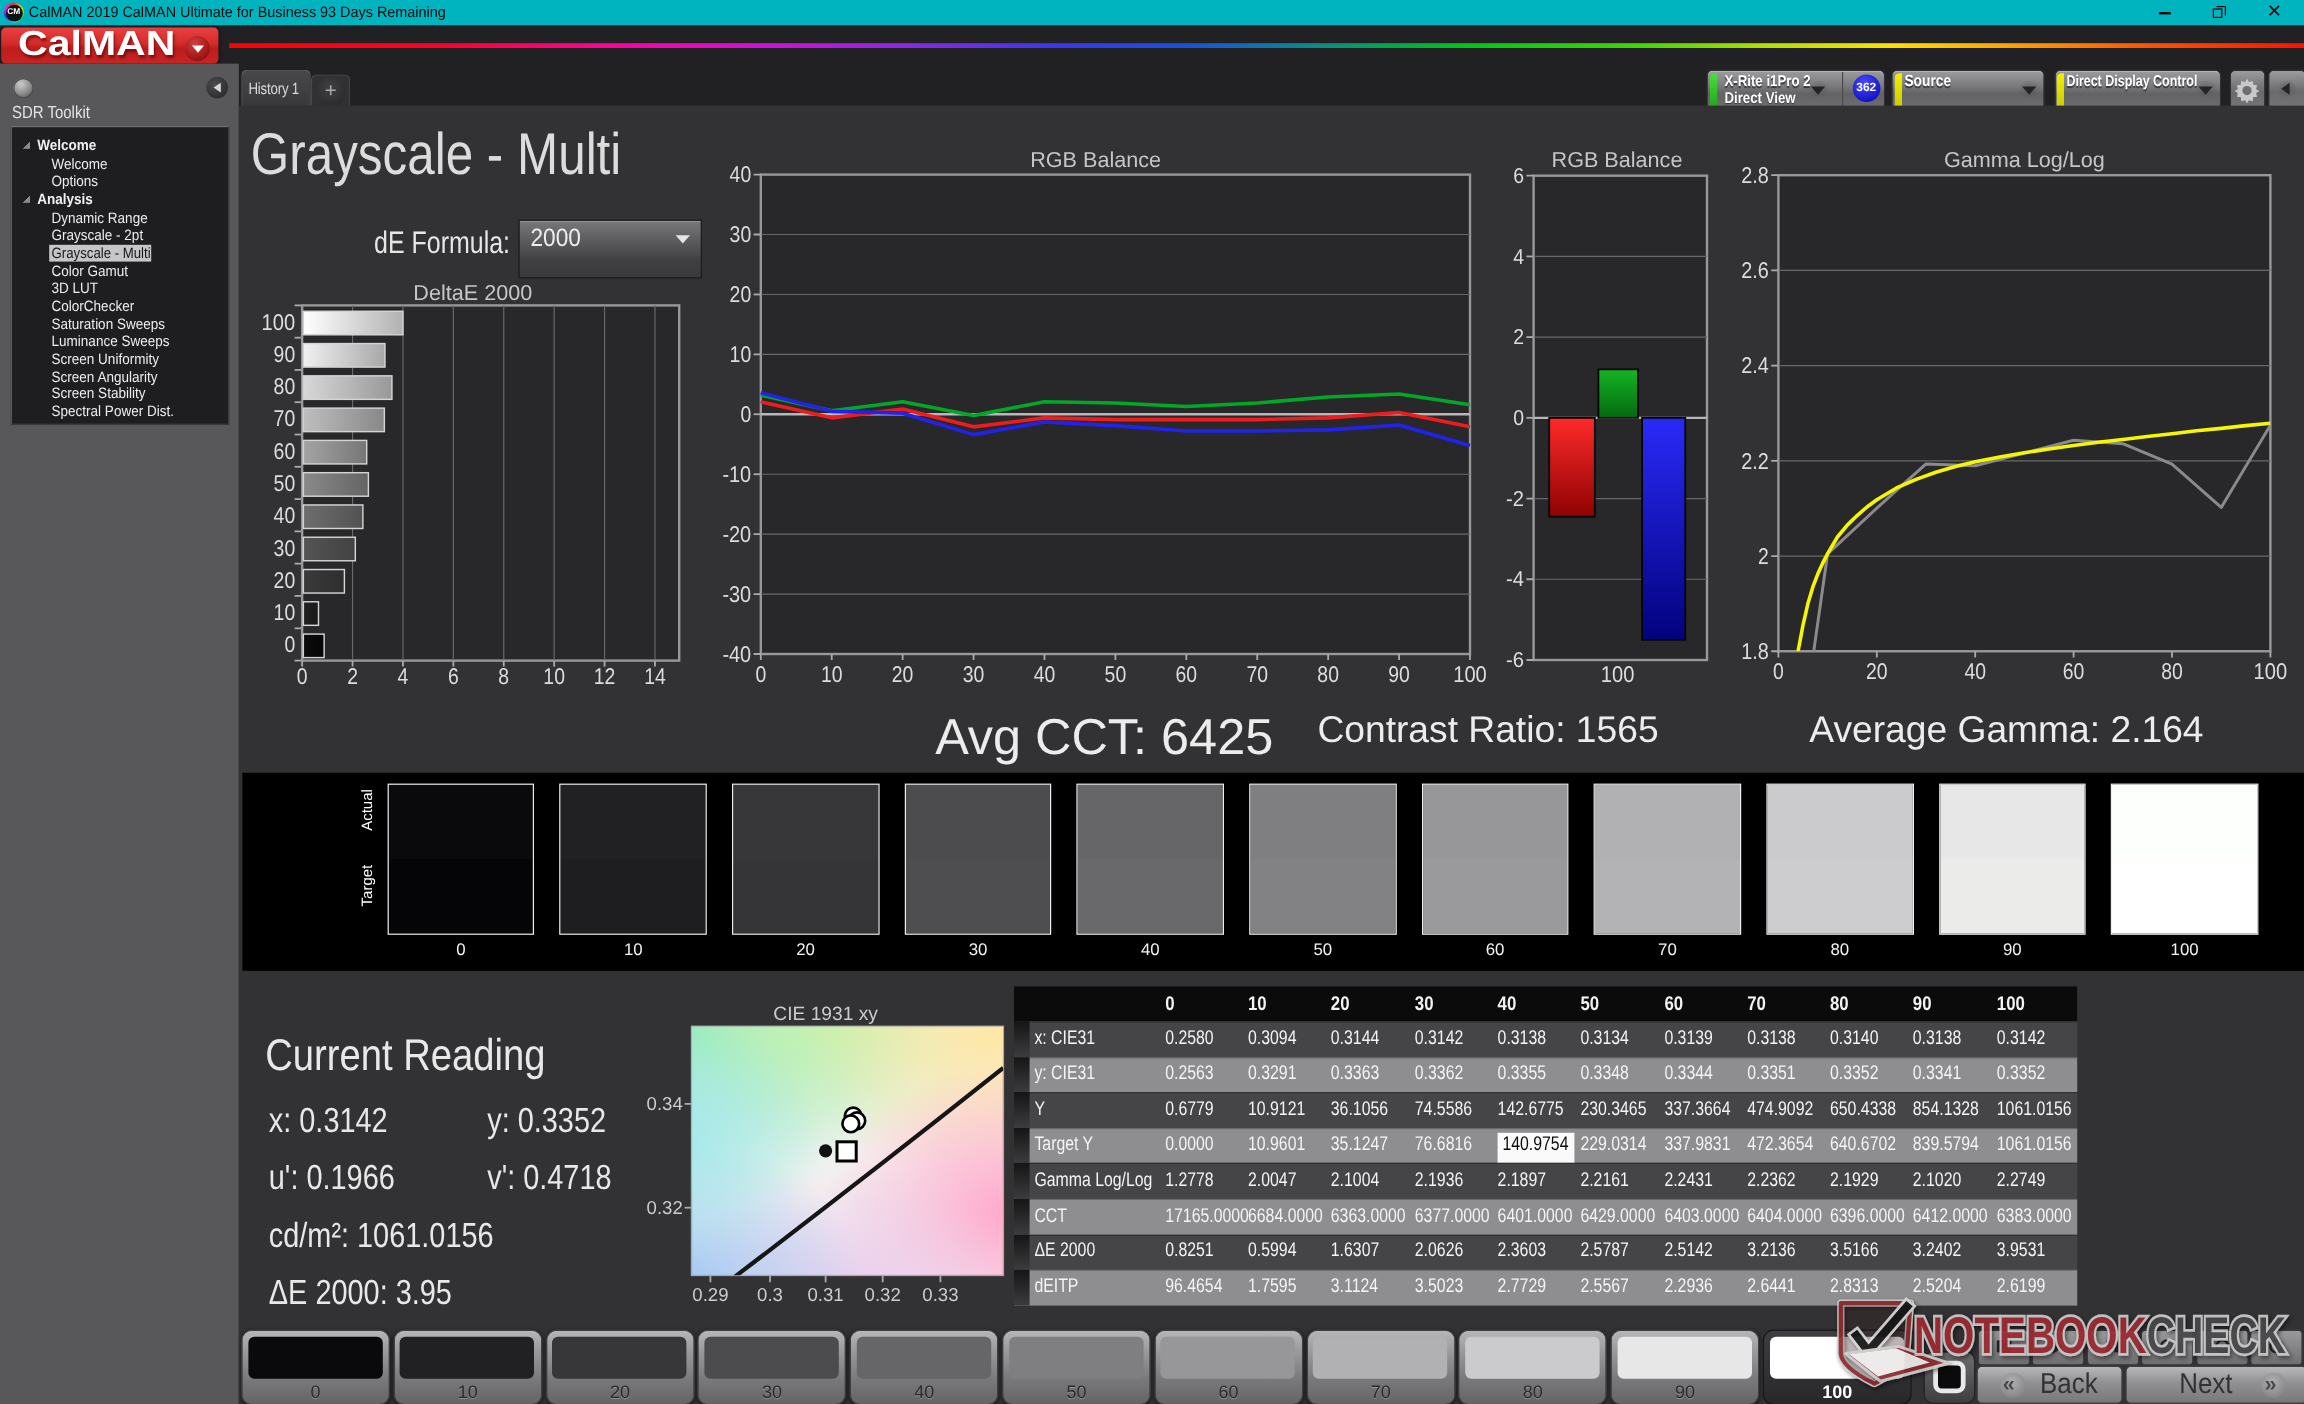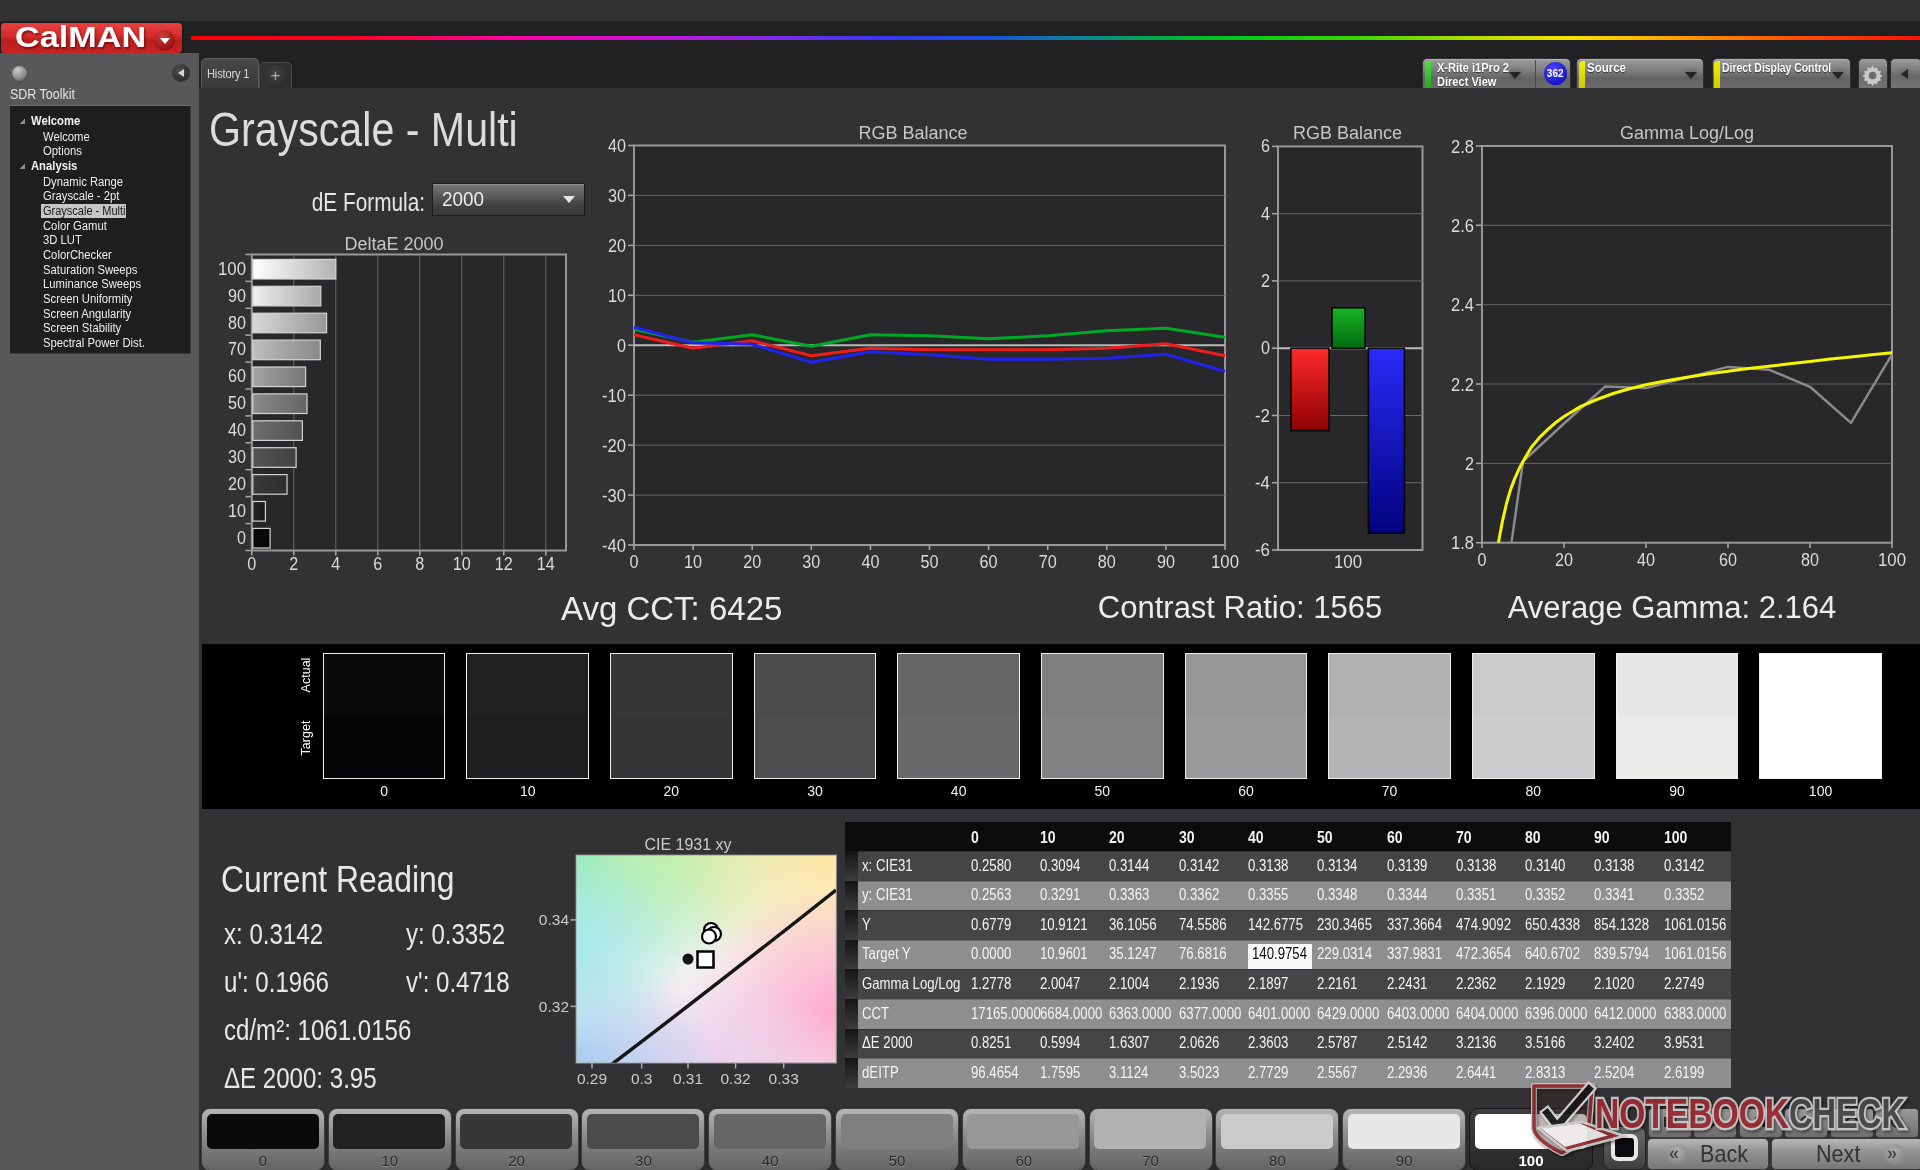--- a/index.html
+++ b/index.html
@@ -1,19 +1,28 @@
 <!DOCTYPE html>
 <html><head><meta charset="utf-8"><style>
 *{margin:0;padding:0;box-sizing:border-box;font-family:"Liberation Sans",sans-serif;}
 html,body{background:#000;}
 #root{position:relative;width:1920px;height:1170px;overflow:hidden;background:#323234;}
 .abs{position:absolute;}
 </style></head><body>
 <div id="root">
 <div class="abs" style="left:0;top:21px;width:1920px;height:67px;background:#212123"></div>
+<div class="abs" style="left:0;top:0;width:1920px;height:21px;background:#00b4bf">
+<div class="abs" style="left:3px;top:2px;width:17px;height:17px;border-radius:50%;background:conic-gradient(#e33,#dd0,#3d3,#3dd,#33d,#d3d,#e33);"></div>
+<div class="abs" style="left:4.5px;top:3.5px;width:14px;height:14px;border-radius:50%;background:#111;color:#fff;font-size:7px;font-weight:bold;text-align:center;line-height:14px;">CM</div>
+<div class="abs" style="left:24px;top:3px;font-size:12.5px;color:#0a0a0a;transform:scaleX(0.96);transform-origin:left;">CalMAN 2019 CalMAN Ultimate for Business 93 Days Remaining</div>
+<div class="abs" style="left:1799px;top:10px;width:10px;height:2px;background:#0a0a0a;"></div>
+<div class="abs" style="left:1844px;top:7px;width:8px;height:8px;border:1.5px solid #0a0a0a;background:transparent;"></div>
+<div class="abs" style="left:1847px;top:5px;width:8px;height:8px;border:1.5px solid #0a0a0a;border-left:none;border-bottom:none;"></div>
+<div class="abs" style="left:1889px;top:4px;width:11px;height:11px;font-size:15px;color:#0a0a0a;line-height:11px;">✕</div>
+</div>
 <div class="abs" style="left:1px;top:22.5px;width:181px;height:30px;border-radius:4px;background:linear-gradient(180deg,#e84040 0%,#d52a2a 45%,#bd1d1d 58%,#c92424 100%);box-shadow:0 1px 3px rgba(0,0,0,.5);">
 <div class="abs" style="left:14px;top:-2px;font-size:29px;font-weight:bold;color:#fff;text-shadow:1px 2px 2px rgba(80,0,0,.6);letter-spacing:0px;transform:scaleX(1.18);transform-origin:left;">CalMAN</div>
 <div class="abs" style="left:153px;top:7.5px;width:21px;height:21px;border-radius:50%;background:radial-gradient(circle at 40% 30%,#d04040,#9c1212 70%);"></div>
 <div class="abs" style="left:158.5px;top:15.5px;width:0;height:0;border-left:5px solid transparent;border-right:5px solid transparent;border-top:6px solid #fff;"></div>
 </div>
 <div class="abs" style="left:191px;top:35.5px;width:1729px;height:4.5px;background:linear-gradient(90deg,#ff0000 0%,#ff0028 10%,#ff00a8 19%,#d010d8 26%,#8828e8 33%,#3838f0 40%,#1850e0 46%,#0c8890 52%,#00aa48 56%,#00c818 60%,#40d800 68%,#b0e000 74%,#ffe000 80%,#ffa000 86%,#ff5800 92%,#ff1000 100%);"></div>
 <div class="abs" style="left:0;top:53px;width:199px;height:1117px;background:#58585a;padding-left:12px;">
 <div class="abs" style="left:11px;top:12px;width:17px;height:17px;border-radius:50%;background:radial-gradient(circle at 38% 30%,#cccccc,#8e8e8e 50%,#585858 85%,#6a6a6a);box-shadow:inset 0 0 0 1px #4a4a4a;"></div>
 <div class="abs" style="left:172px;top:11px;width:18px;height:18px;border-radius:50%;background:radial-gradient(circle at 40% 35%,#4c4c4e,#2d2d2f 75%);"></div>
 <div class="abs" style="left:177.5px;top:16px;width:0;height:0;border-top:4px solid transparent;border-bottom:4px solid transparent;border-right:6px solid #d8d8d8;"></div>
@@ -69,21 +78,21 @@
 <svg class="abs" style="left:1861px;top:64px;" width="23" height="23" viewBox="0 0 24 24">
       <path fill="#c8c8ca" d="M12 1.5l1.6 3 3.4-.9.4 3.4 3.4.4-.9 3.4 3 1.6-3 1.6.9 3.4-3.4.4-.4 3.4-3.4-.9-1.6 3-1.6-3-3.4.9-.4-3.4-3.4-.4.9-3.4-3-1.6 3-1.6-.9-3.4 3.4-.4.4-3.4 3.4.9z"></path>
       <circle cx="12" cy="12" r="4" fill="#6e6e70"></circle>
     </svg>
 <div class="abs" style="left:1890.1px;top:58px;width:32px;height:34px;border-radius:5px;background:linear-gradient(180deg,#9c9c9e,#6a6a6c 55%,#76767a);border:1px solid #2e2e30;"></div>
 <div class="abs" style="left:1898px;top:67px;width:16px;height:16px;border-radius:50%;background:radial-gradient(circle at 50% 40%,rgba(0,0,0,0.15),rgba(0,0,0,0) 70%);"></div>
 <div class="abs" style="left:1901px;top:69px;width:0;height:0;border-top:5.5px solid transparent;border-bottom:5.5px solid transparent;border-right:7px solid #242426;"></div>
 <div class="abs" style="left:199px;top:88px;width:1721px;height:1082px;background:#323234;"></div>
 <div class="abs" style="left:209px;top:101px;font-size:49px;color:#dcdcdc;transform:scaleX(0.84);transform-origin:left;white-space:nowrap;">Grayscale - Multi</div>
 <div class="abs" style="left:230px;top:186.5px;width:195px;text-align:right;font-size:26px;color:#e6e6e6;transform:scaleX(0.8);transform-origin:right;white-space:nowrap;">dE Formula:</div>
-<div class="abs" style="left:431.6px;top:183.4px;width:153px;height:33px;background:linear-gradient(180deg,#78787a 0%,#58585a 40%,#404042 70%,#3a3a3c 100%);border:1px solid #1c1c1e;box-shadow:inset 0 1px 0 rgba(255,255,255,.2);">
+<div class="abs" style="left:431.6px;top:183.4px;width:153px;height:49px;background:linear-gradient(180deg,#78787a 0%,#58585a 40%,#404042 70%,#3a3a3c 100%);border:1px solid #1c1c1e;box-shadow:inset 0 1px 0 rgba(255,255,255,.2);">
 <div class="abs" style="left:9px;top:3px;font-size:21px;color:#ececec;transform:scaleX(0.9);transform-origin:left;">2000</div>
 <div class="abs" style="right:9px;top:12px;width:0;height:0;border-left:6px solid transparent;border-right:6px solid transparent;border-top:7px solid #e6e6e6;"></div>
 </div>
 <svg class="abs" style="left:200px;top:230px;" width="420" height="350" viewBox="0 0 420 350">
       <defs>
         <linearGradient id="de100" x1="0" y1="0" x2="1" y2="0">
           <stop offset="0" stop-color="#ffffff"></stop>
           <stop offset="1" stop-color="#b2b2b2"></stop>
         </linearGradient>
         <linearGradient id="de90" x1="0" y1="0" x2="1" y2="0">
@@ -316,21 +325,21 @@
       <line x1="360.0" y1="424.7" x2="360.0" y2="430" stroke="#aaa" stroke-width="1.5"></line>
       <text x="360.0" y="448" font-size="19" fill="#dcdcde" text-anchor="middle" textLength="18" lengthAdjust="spacingAndGlyphs">80</text>
       <line x1="442.0" y1="424.7" x2="442.0" y2="430" stroke="#aaa" stroke-width="1.5"></line>
       <text x="442.0" y="448" font-size="19" fill="#dcdcde" text-anchor="middle" textLength="28" lengthAdjust="spacingAndGlyphs">100</text>
       <g clip-path="url(#gclip)">
         <polyline points="32.0,631.9 73.0,343.5 114.0,305.5 155.0,268.6 196.0,270.1 237.0,259.6 278.0,248.9 319.0,251.7 360.0,268.8 401.0,304.9 442.0,236.3" fill="none" stroke="#8a8a8c" stroke-width="2.5" stroke-linejoin="round"></polyline>
         <polyline points="48.4,424.7 52.5,402.9 56.6,385.0 60.7,371.1 64.8,360.4 68.9,351.3 73.0,343.4 81.2,329.5 89.4,319.6 97.6,311.6 105.8,304.5 114.0,298.5 130.4,288.6 146.8,281.5 163.2,275.5 179.6,270.8 196.0,266.8 216.5,262.8 237.0,259.3 257.5,256.1 278.0,253.3 298.5,250.5 319.0,248.2 339.5,245.8 360.0,243.4 380.5,241.0 401.0,239.0 421.5,236.7 442.0,234.7" fill="none" stroke="#f6f600" stroke-width="3" stroke-linejoin="round"></polyline>
       </g>
       <text x="237" y="21" font-size="18" fill="#c6c6c8" text-anchor="middle">Gamma Log/Log</text>
     </svg>
-<div class="abs" style="left:561px;top:590px;width:500px;text-align:left;font-size:33px;color:#ececec;white-space:nowrap;">Avg CCT: 6425</div>
+<div class="abs" style="left:561px;top:590px;width:500px;text-align:right;font-size:42px;color:#ececec;white-space:nowrap;">Avg CCT: 6425</div>
 <div class="abs" style="left:990px;top:590px;width:500px;text-align:center;font-size:31px;color:#ececec;white-space:nowrap;">Contrast Ratio: 1565</div>
 <div class="abs" style="left:1422px;top:590px;width:500px;text-align:center;font-size:31px;color:#ececec;white-space:nowrap;">Average Gamma: 2.164</div>
 <div class="abs" style="left:202px;top:644px;width:1718px;height:165px;background:#000;"></div>
 <div class="abs" style="left:322.7px;top:652.5px;width:122.7px;height:126px;border:1px solid #efefef;background:linear-gradient(180deg,#0a0a0c 0%,#0a0a0c 50%,#050507 50%,#050507 100%);"></div>
 <div class="abs" style="left:322.7px;top:783px;width:122.7px;text-align:center;font-size:14px;color:#f2f2f2;">0</div>
 <div class="abs" style="left:466.4px;top:652.5px;width:122.7px;height:126px;border:1px solid #efefef;background:linear-gradient(180deg,#212123 0%,#212123 50%,#1e1e20 50%,#1e1e20 100%);"></div>
 <div class="abs" style="left:466.4px;top:783px;width:122.7px;text-align:center;font-size:14px;color:#f2f2f2;">10</div>
 <div class="abs" style="left:610.0px;top:652.5px;width:122.7px;height:126px;border:1px solid #efefef;background:linear-gradient(180deg,#373739 0%,#373739 50%,#353537 50%,#353537 100%);"></div>
 <div class="abs" style="left:610.0px;top:783px;width:122.7px;text-align:center;font-size:14px;color:#f2f2f2;">20</div>
 <div class="abs" style="left:753.7px;top:652.5px;width:122.7px;height:126px;border:1px solid #efefef;background:linear-gradient(180deg,#4c4c4e 0%,#4c4c4e 50%,#4e4e50 50%,#4e4e50 100%);"></div>

